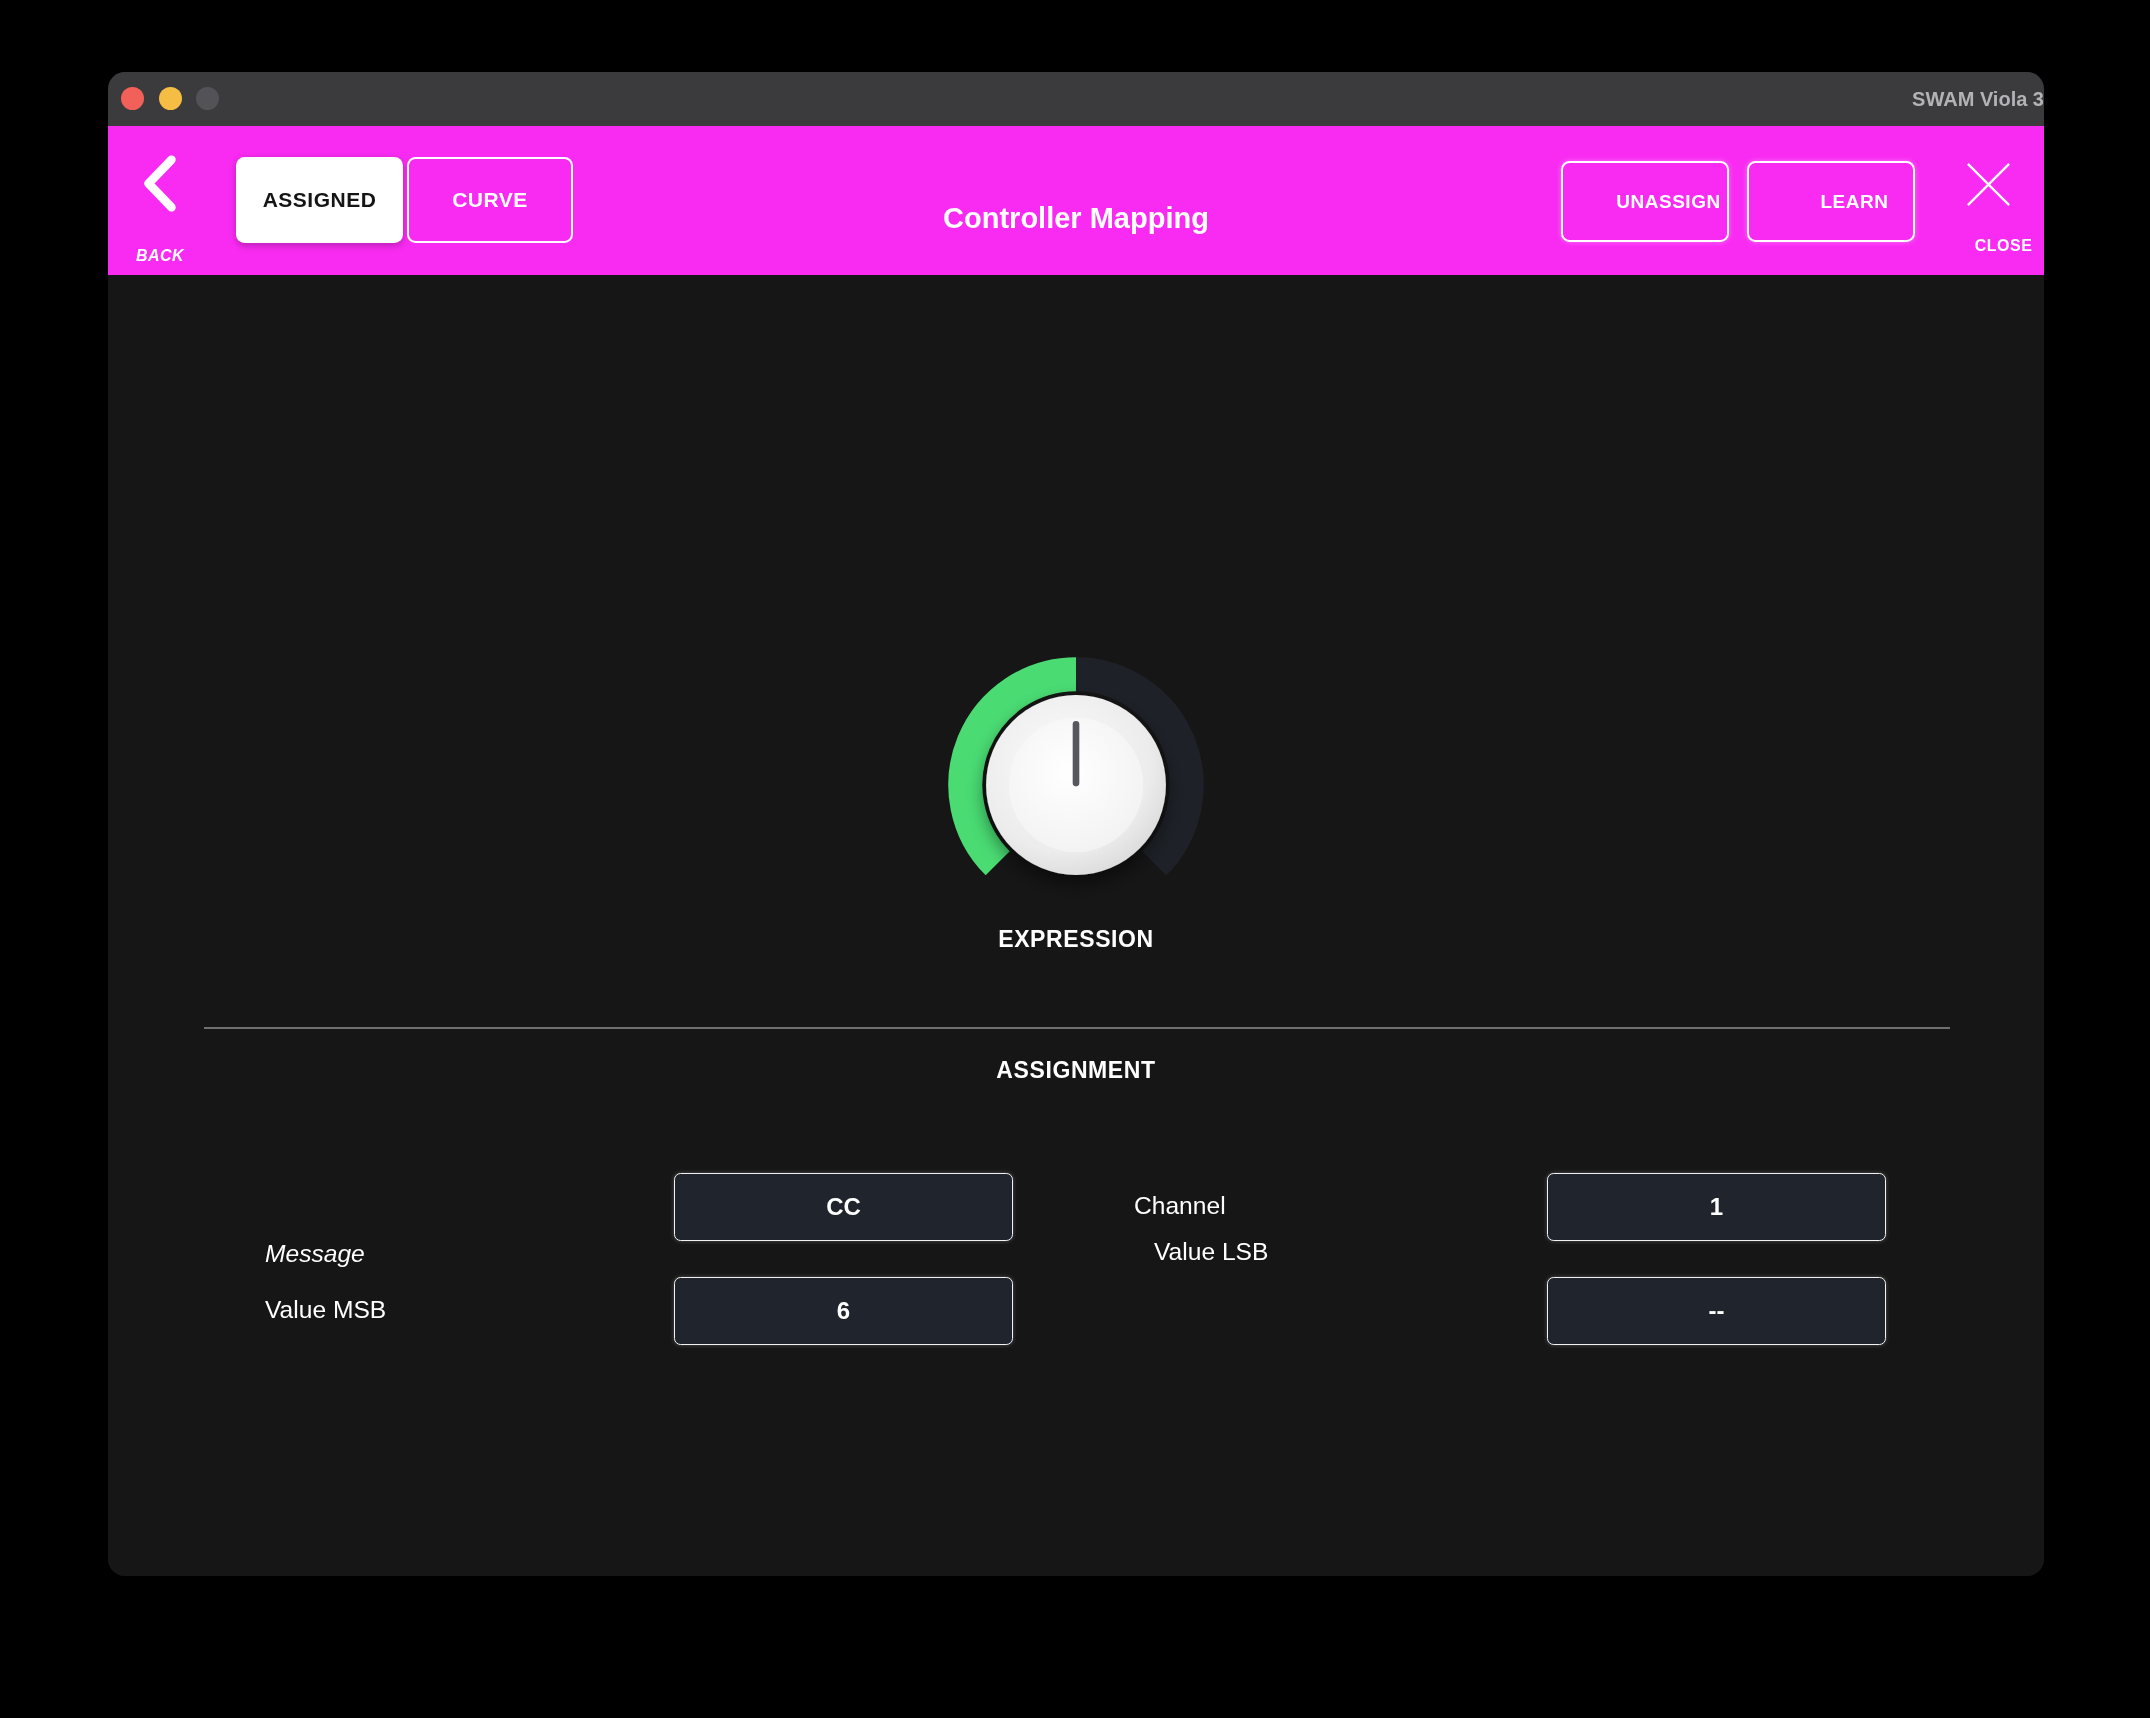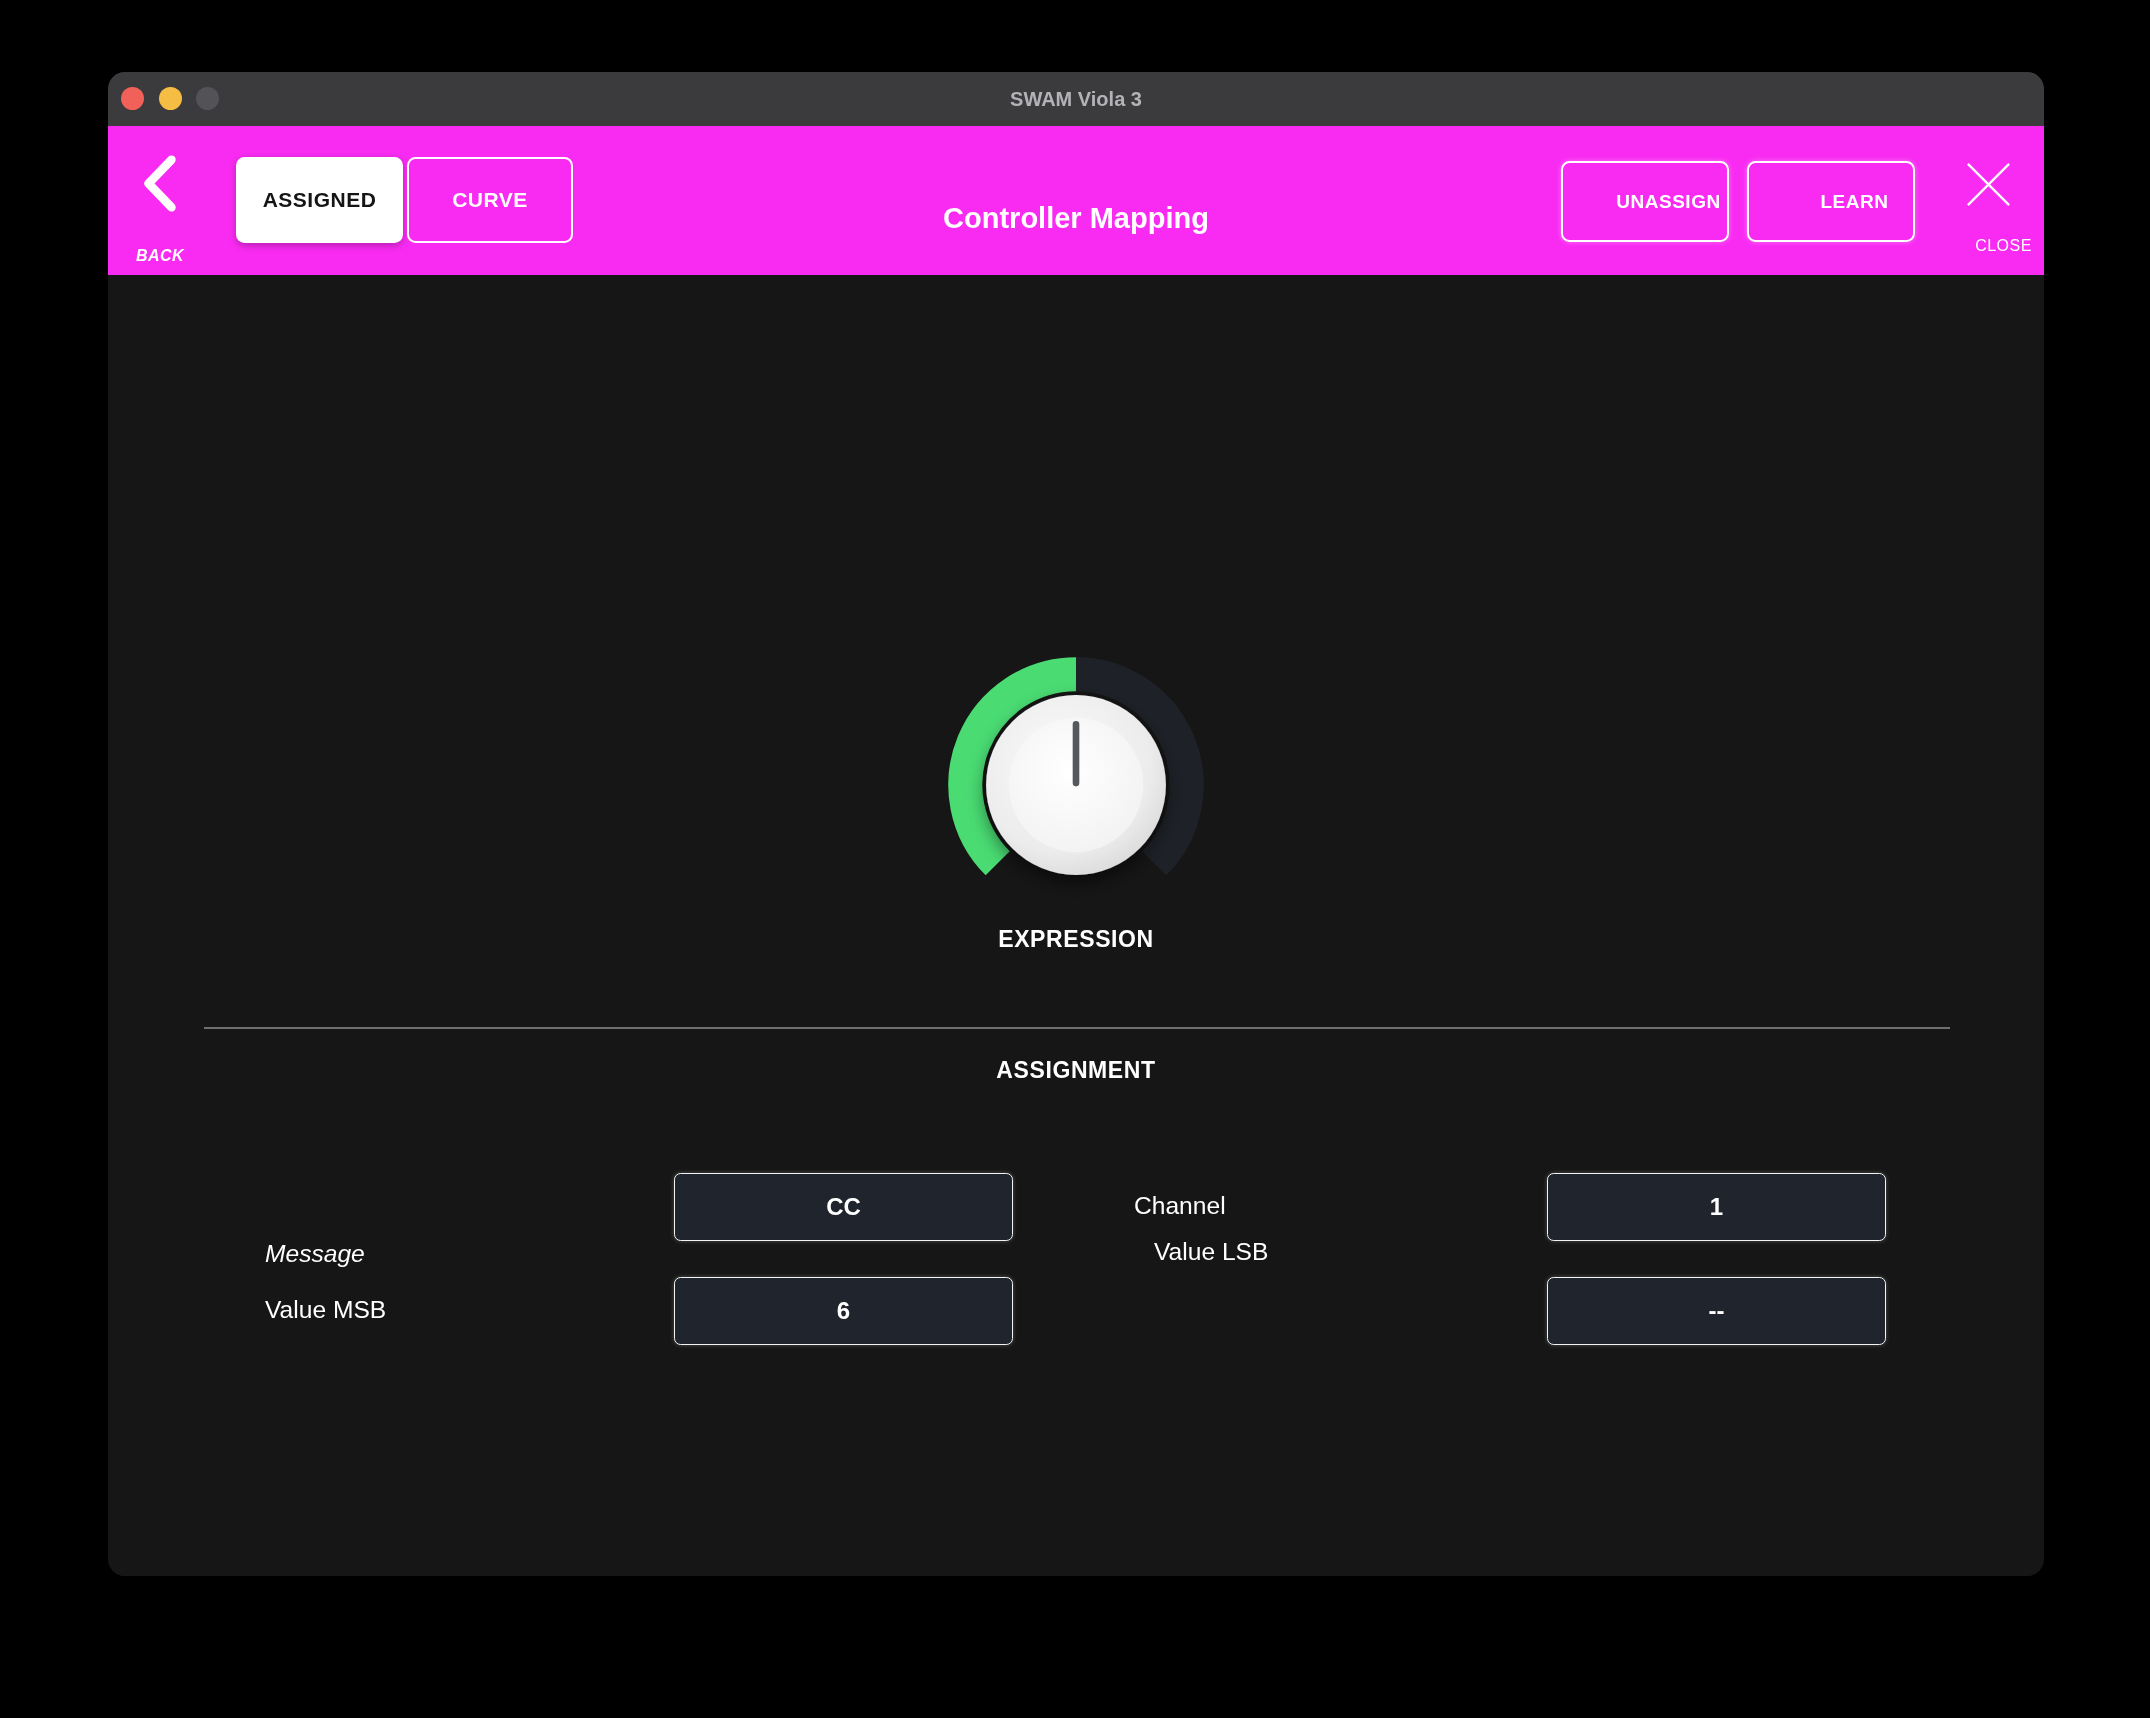--- a/index.html
+++ b/index.html
@@ -4,21 +4,21 @@
 <style>
   html,body{margin:0;padding:0;background:#000;}
   .canvas{position:relative;width:2150px;height:1719px;background:#000;overflow:hidden;
           font-family:"Liberation Sans", sans-serif;}
   .window{position:absolute;left:108px;top:72px;width:1936px;height:1504px;
           background:#161616;border-radius:17px;overflow:hidden;
           box-shadow:0 23px 66px rgba(0,0,0,0.85);}
   
   .titlebar{position:absolute;left:0;top:0;right:0;height:54px;background:#3B3B3E;}
   .titlebar .title{position:absolute;left:0;right:0;top:0;height:54px;line-height:54px;
-          text-align:center;color:#B3B3B7;font-weight:bold;font-size:20px;}
+          text-align:right;color:#B3B3B7;font-weight:bold;font-size:20px;}
   .light{position:absolute;top:15px;width:23px;height:23px;border-radius:50%;}
   .light.red{left:13.2px;background:#F2605A;}
   .light.yellow{left:51px;background:#F6BD45;}
   .light.gray{left:88px;background:#535357;}
   
   .appbar{position:absolute;left:0;top:54px;right:0;height:149px;background:#F92BF2;}
   .back{position:absolute;left:17px;top:26.5px;width:70px;height:112px;display:flex;
         flex-direction:column;align-items:center;justify-content:space-between;cursor:pointer;font-style:italic;}
   .back .lbl{color:#fff;font-weight:bold;font-size:16px;letter-spacing:0.5px;}
   .tab{position:absolute;top:31px;height:86px;border-radius:8.5px;display:flex;
@@ -30,21 +30,21 @@
   .appbar-title{position:absolute;left:0;right:0;top:60px;text-align:center;color:#fff;
        font-weight:bold;font-size:29px;margin-top:16px;}
   .hbtn{position:absolute;top:35px;height:81px;width:168px;border:2.4px solid #fff;
        border-radius:8.5px;box-sizing:border-box;display:flex;align-items:center;
        justify-content:center;color:#fff;font-weight:bold;font-size:19px;
        letter-spacing:0.5px;cursor:pointer;box-shadow:0 0 5.7px rgba(255,255,255,.35);padding-left:47px;}
   .hbtn.unassign{left:1453px;}
   .hbtn.learn{left:1639px;}
   .close{position:absolute;left:1845px;top:36px;width:71px;display:flex;flex-direction:column;
        align-items:center;cursor:pointer;}
-  .close .lbl{color:#fff;font-weight:normal;font-size:16px;letter-spacing:0.5px;margin-top:26.5px;margin-left:30px;}
+  .close .lbl{color:#fff;font-weight:bold;font-size:16px;letter-spacing:0.5px;margin-top:26.5px;margin-left:30px;}
   
   .statusbar{position:absolute;left:0;top:203px;right:0;height:47px;background:#1F2631;
        display:flex;align-items:center;justify-content:center;color:#fff;
        font-weight:bold;font-size:20px;letter-spacing:0.6px;}
   
   .content{position:absolute;left:0;top:250px;right:0;bottom:0;background:#161616;}
   .knob-svg{position:absolute;left:826px;top:321px;}
   .knob-label{position:absolute;left:0;right:0;top:604px;text-align:center;color:#fff;
        font-weight:bold;font-size:23px;letter-spacing:0.6px;}
   .divider{position:absolute;left:96px;top:705px;width:1746px;height:1.9px;background:#6F6F6F;}

